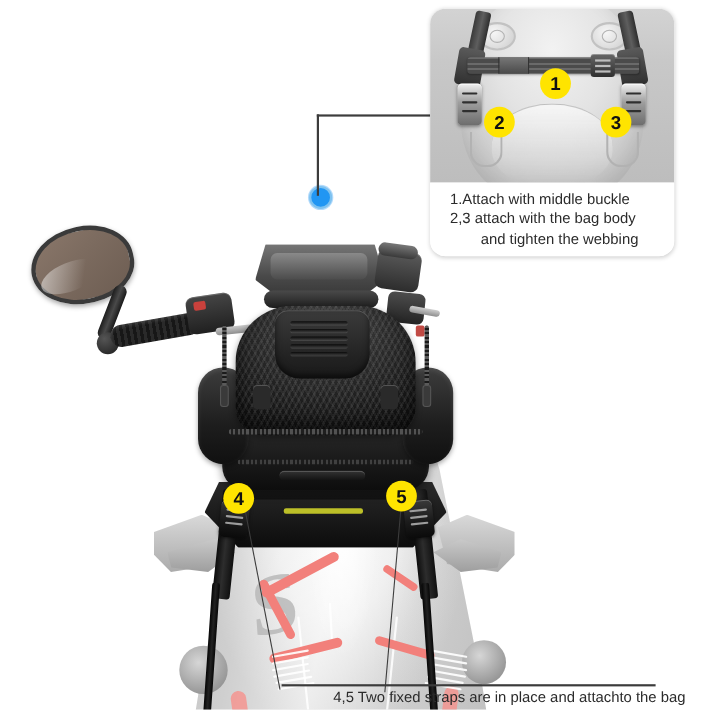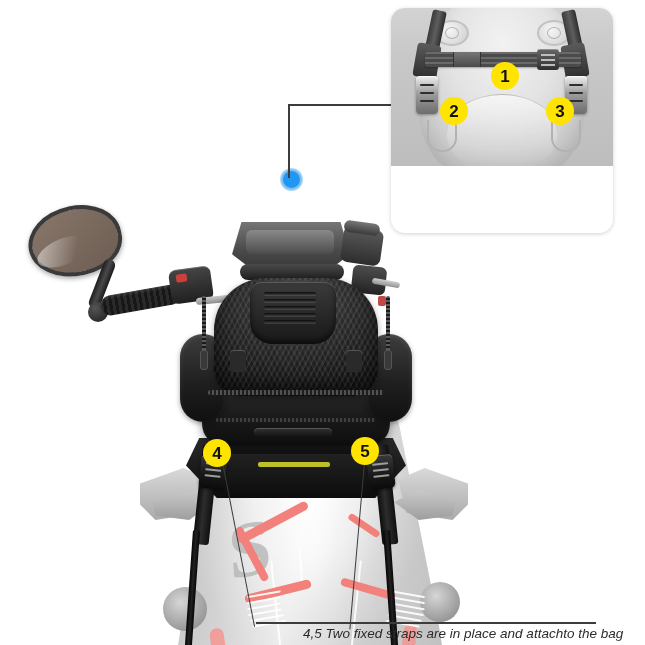--- a/index.html
+++ b/index.html
@@ -256,21 +256,21 @@
     position:absolute;left:0;top:158px;width:222px;height:67px;background:#fff;
     display:flex;flex-direction:column;align-items:center;justify-content:center;
     font-size:13.5px;line-height:1.38;color:#2b2b2b;
   }
   .inset-caption span{display:block;white-space:nowrap;}
   .cap-l1{align-self:flex-start;margin-left:18px;}
   .cap-l2{align-self:flex-start;margin-left:18px;}
   .cap-l3{align-self:flex-start;margin-left:46px;}
 
   .bottom-caption{
-    position:absolute;left:303px;top:626px;font-size:13.5px;color:#2b2b2b;white-space:nowrap;font-style:italic;
+    position:absolute;left:303px;top:626px;font-size:13.5px;color:#2b2b2b;white-space:nowrap;
   }
 </style>
 </head>
 <body>
 
 <div id="stage">
 
   <div class="photo-main">
 
     <div class="bike-body"></div>
@@ -423,17 +423,22 @@
           <i style="top:24px"></i>
       </div>
       <div class="inset-hook l"></div>
       <div class="inset-hook r"></div>
 
       <div class="badge" style="left:100px;top:54px;">1</div>
       <div class="badge" style="left:49px;top:89px;">2</div>
       <div class="badge" style="left:155px;top:89px;">3</div>
     </div>
 
+    <div class="inset-caption">
+      <span class="cap-l1">1.Attach with middle buckle</span>
+      <span class="cap-l2">2,3 attach with the bag body</span>
+      <span class="cap-l3">and tighten the webbing</span>
+    </div>
   </div>
 
   <div class="bottom-caption">4,5 Two fixed straps are in place and attachto the bag</div>
 
 </div>
 
 </body></html>

